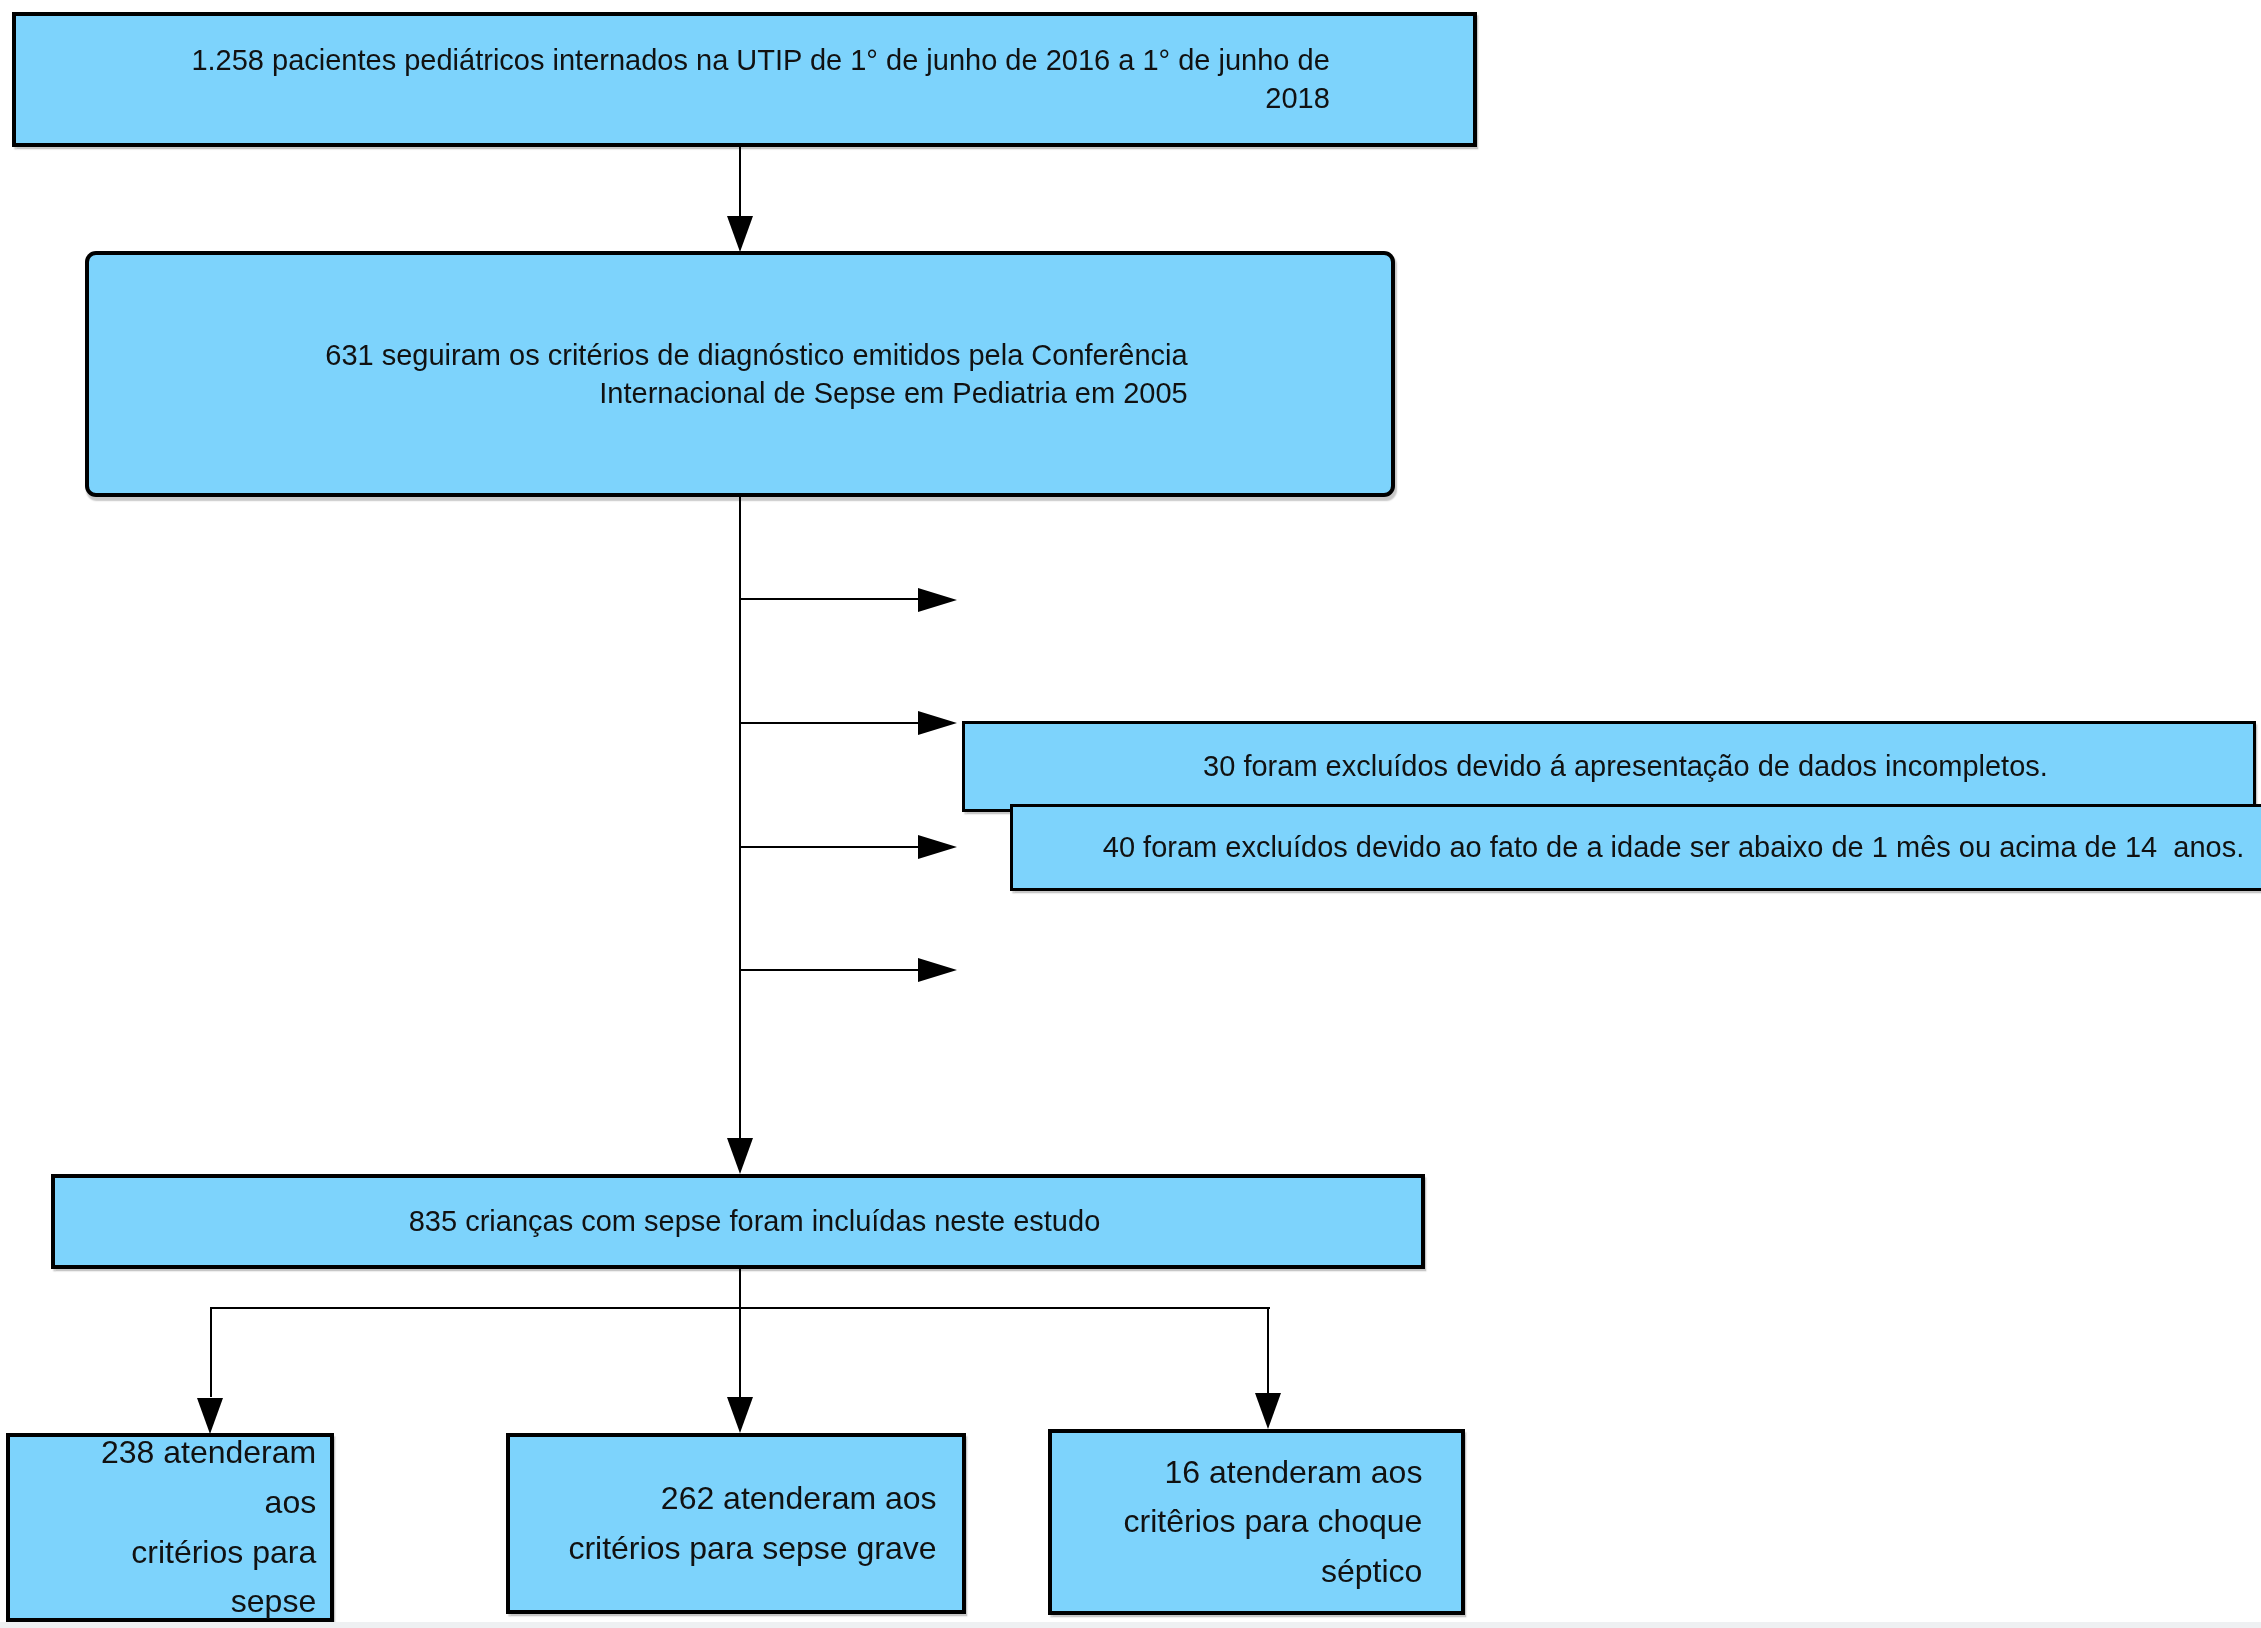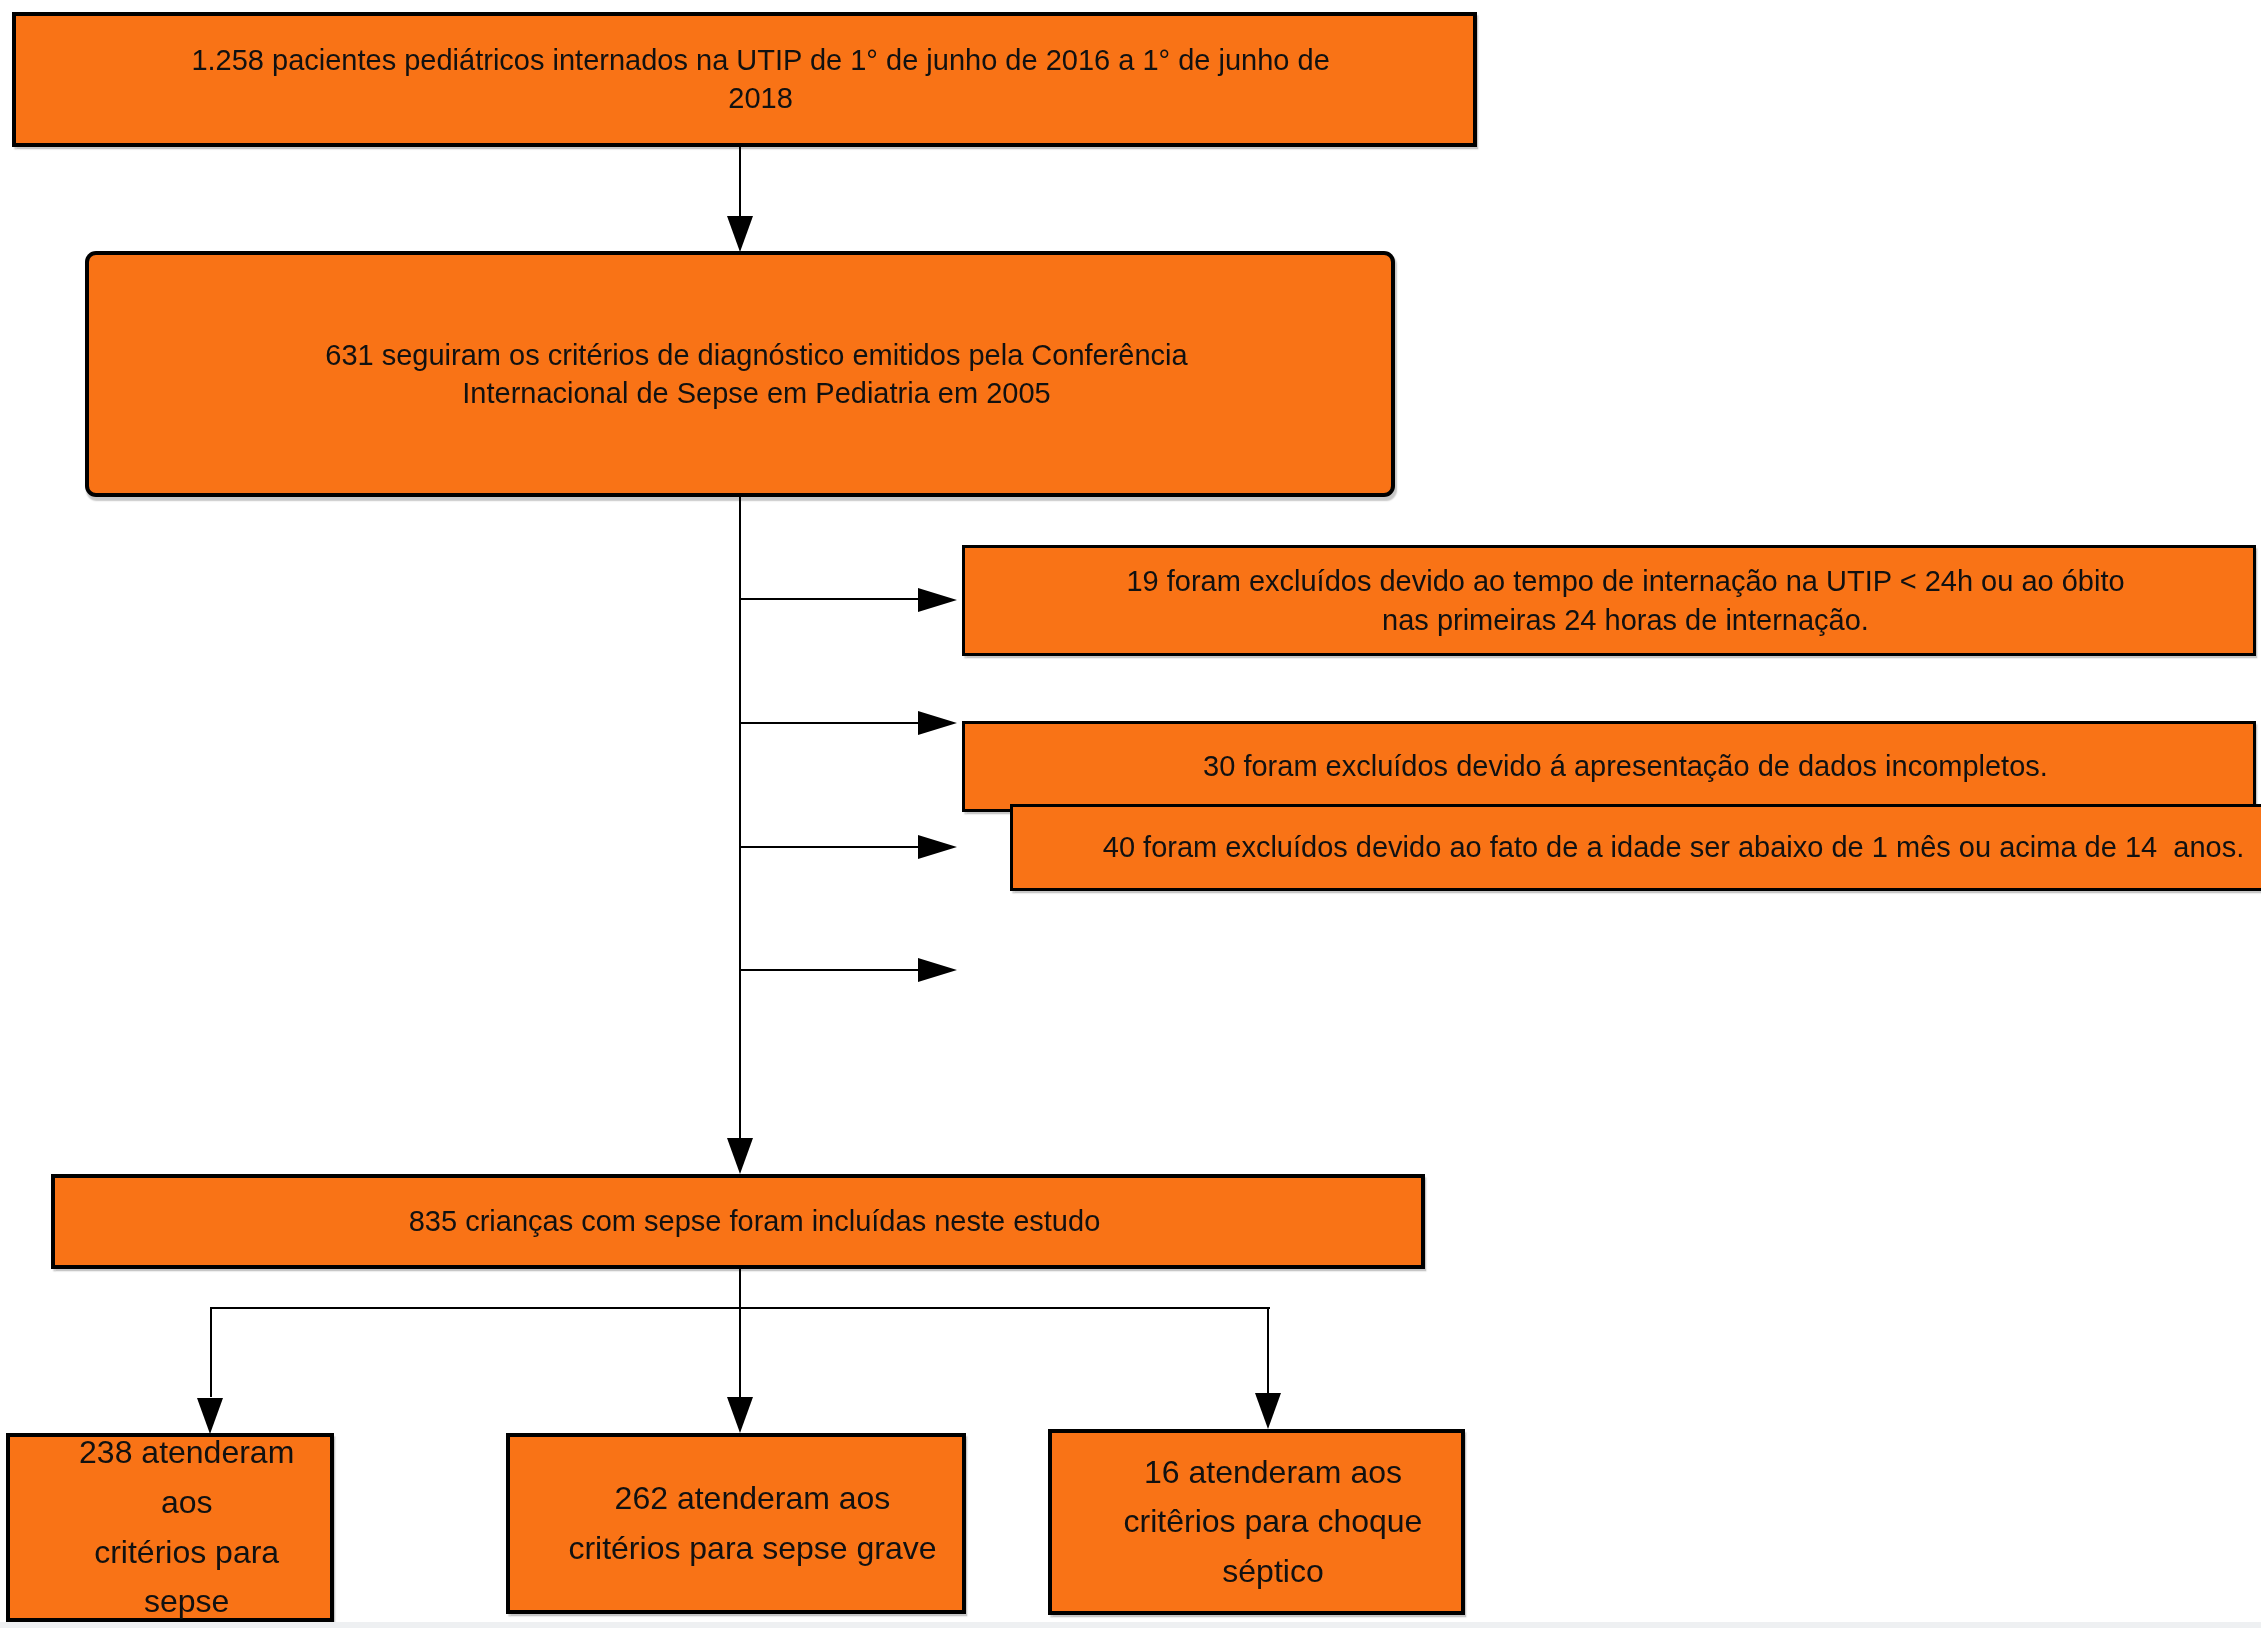--- a/index.html
+++ b/index.html
@@ -12,27 +12,27 @@
     width: 2261px;
     height: 1629px;
     background: #ffffff;
     overflow: hidden;
     font-family: "Liberation Sans", sans-serif;
     color: #111111;
   }
   .node {
     position: absolute;
     box-sizing: border-box;
-    background: #f97316;
+    background: #7dd3fc;
     border: 4.6px solid #000000;
     box-shadow: 1.5px 3.1px 1.5px rgba(0,0,0,0.22);
     display: flex;
     align-items: center;
     justify-content: center;
-    text-align: center;
+    text-align: right;
     padding-left: 33px;
   }
   .node--thin {
     border-width: 3.9px;
   }
   .node__text {
     white-space: pre-wrap;
     font-size: 29px;
     line-height: 1.32;
     padding: 0 14px;
@@ -96,24 +96,20 @@
 
   <div class="hline" style="left:741px; top:722px; width:179px; height:2.3px;"></div>
   <div class="arrow-right" style="left:918px; top:711px;"></div>
 
   <div class="hline" style="left:741px; top:846px; width:179px; height:2.3px;"></div>
   <div class="arrow-right" style="left:918px; top:835px;"></div>
 
   <div class="hline" style="left:741px; top:969px; width:179px; height:2.3px;"></div>
   <div class="arrow-right" style="left:918px; top:958px;"></div>
 
-  <div class="node node--thin" style="left:962px; top:545px; width:1294px; height:111px;">
-    <span class="node__text">19 foram excluídos devido ao tempo de internação na UTIP &lt; 24h ou ao óbito
-nas primeiras 24 horas de internação.</span>
-  </div>
 
   <div class="node node--thin" style="left:962px; top:678px; width:1294px; height:91px;margin-top:43px;">
     <span class="node__text">30 foram excluídos devido á apresentação de dados incompletos.</span>
   </div>
 
   <div class="node node--thin" style="left:962px; top:804px; width:1294px; height:87px;margin-left:48px;">
     <span class="node__text" style="padding:0 6.2px;">40 foram excluídos devido ao fato de a idade ser abaixo de 1 mês ou acima de 14  anos.</span>
   </div>
 
 

